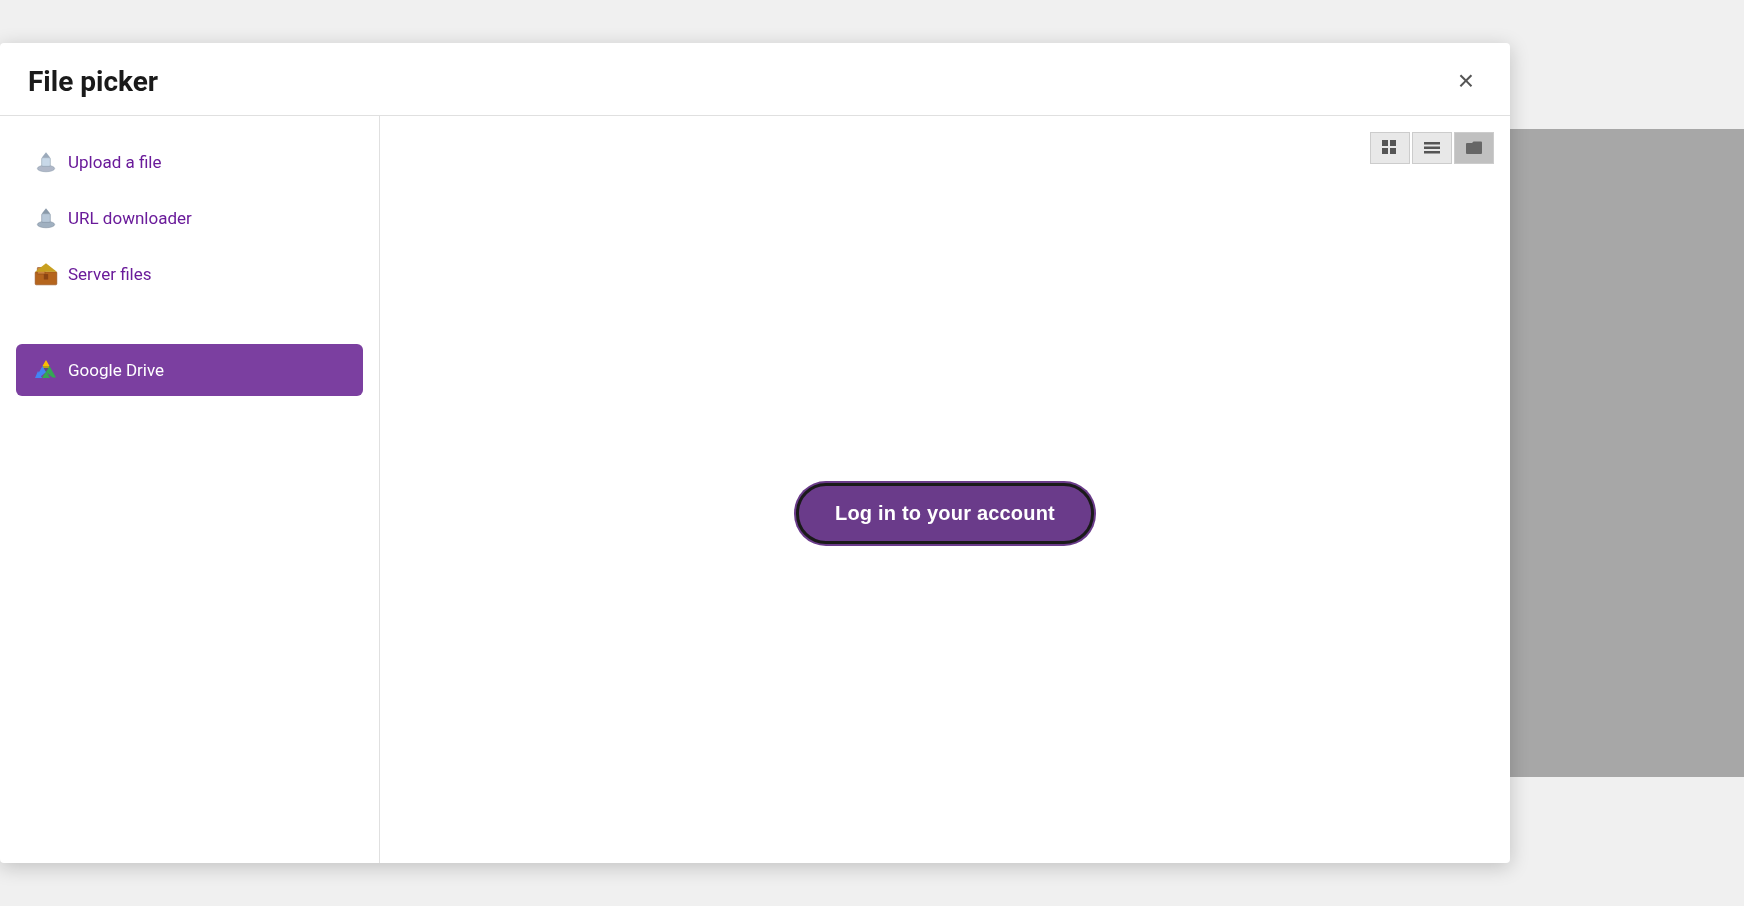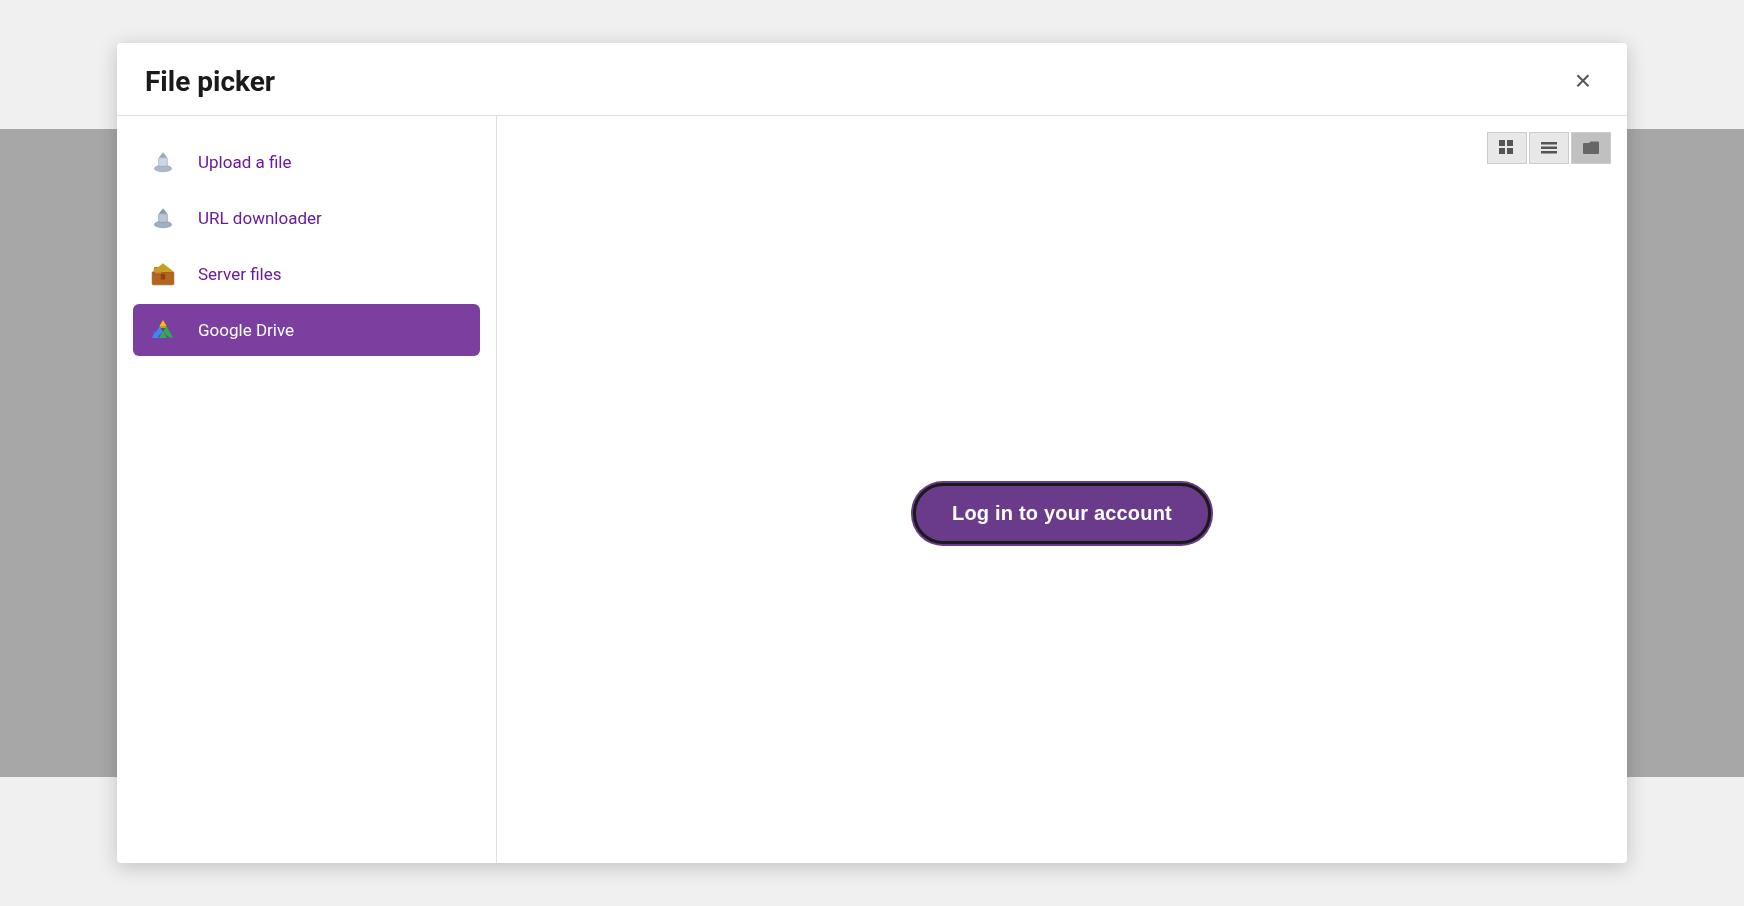--- a/index.html
+++ b/index.html
@@ -16,21 +16,21 @@
       justify-content: center;
       min-height: 100vh;
     }
 
     .modal-overlay {
       width: 1744px;
       height: 648px;
       background: rgba(0,0,0,0.3);
       display: flex;
       align-items: center;
-      justify-content: center;
+      justify-content: flex-start;
     }
 
     .modal {
       background: #ffffff;
       width: 1510px;
       height: 820px;
       border-radius: 4px;
       display: flex;
       flex-direction: column;
       box-shadow: 0 4px 20px rgba(0,0,0,0.2);
@@ -73,32 +73,33 @@
       padding: 20px 16px;
       border-right: 1px solid #e0e0e0;
       display: flex;
       flex-direction: column;
       gap: 4px;
     }
 
     .sidebar-item {
       display: flex;
       align-items: center;
-      gap: 21px;
+      gap: 8px;
       padding: 12px 16px;
       border-radius: 6px;
       cursor: pointer;
       font-size: 17px;
       color: #6a1b9a;
       text-decoration: none;
     }
 
     .sidebar-item.active {
       background: #7b3fa0;
       color: #ffffff;
+      margin-top: 40px;
     }
 
     .sidebar-item .item-icon {
       width: 28px;
       height: 28px;
       display: flex;
       align-items: center;
       justify-content: center;
       font-size: 20px;
       flex-shrink: 0;

